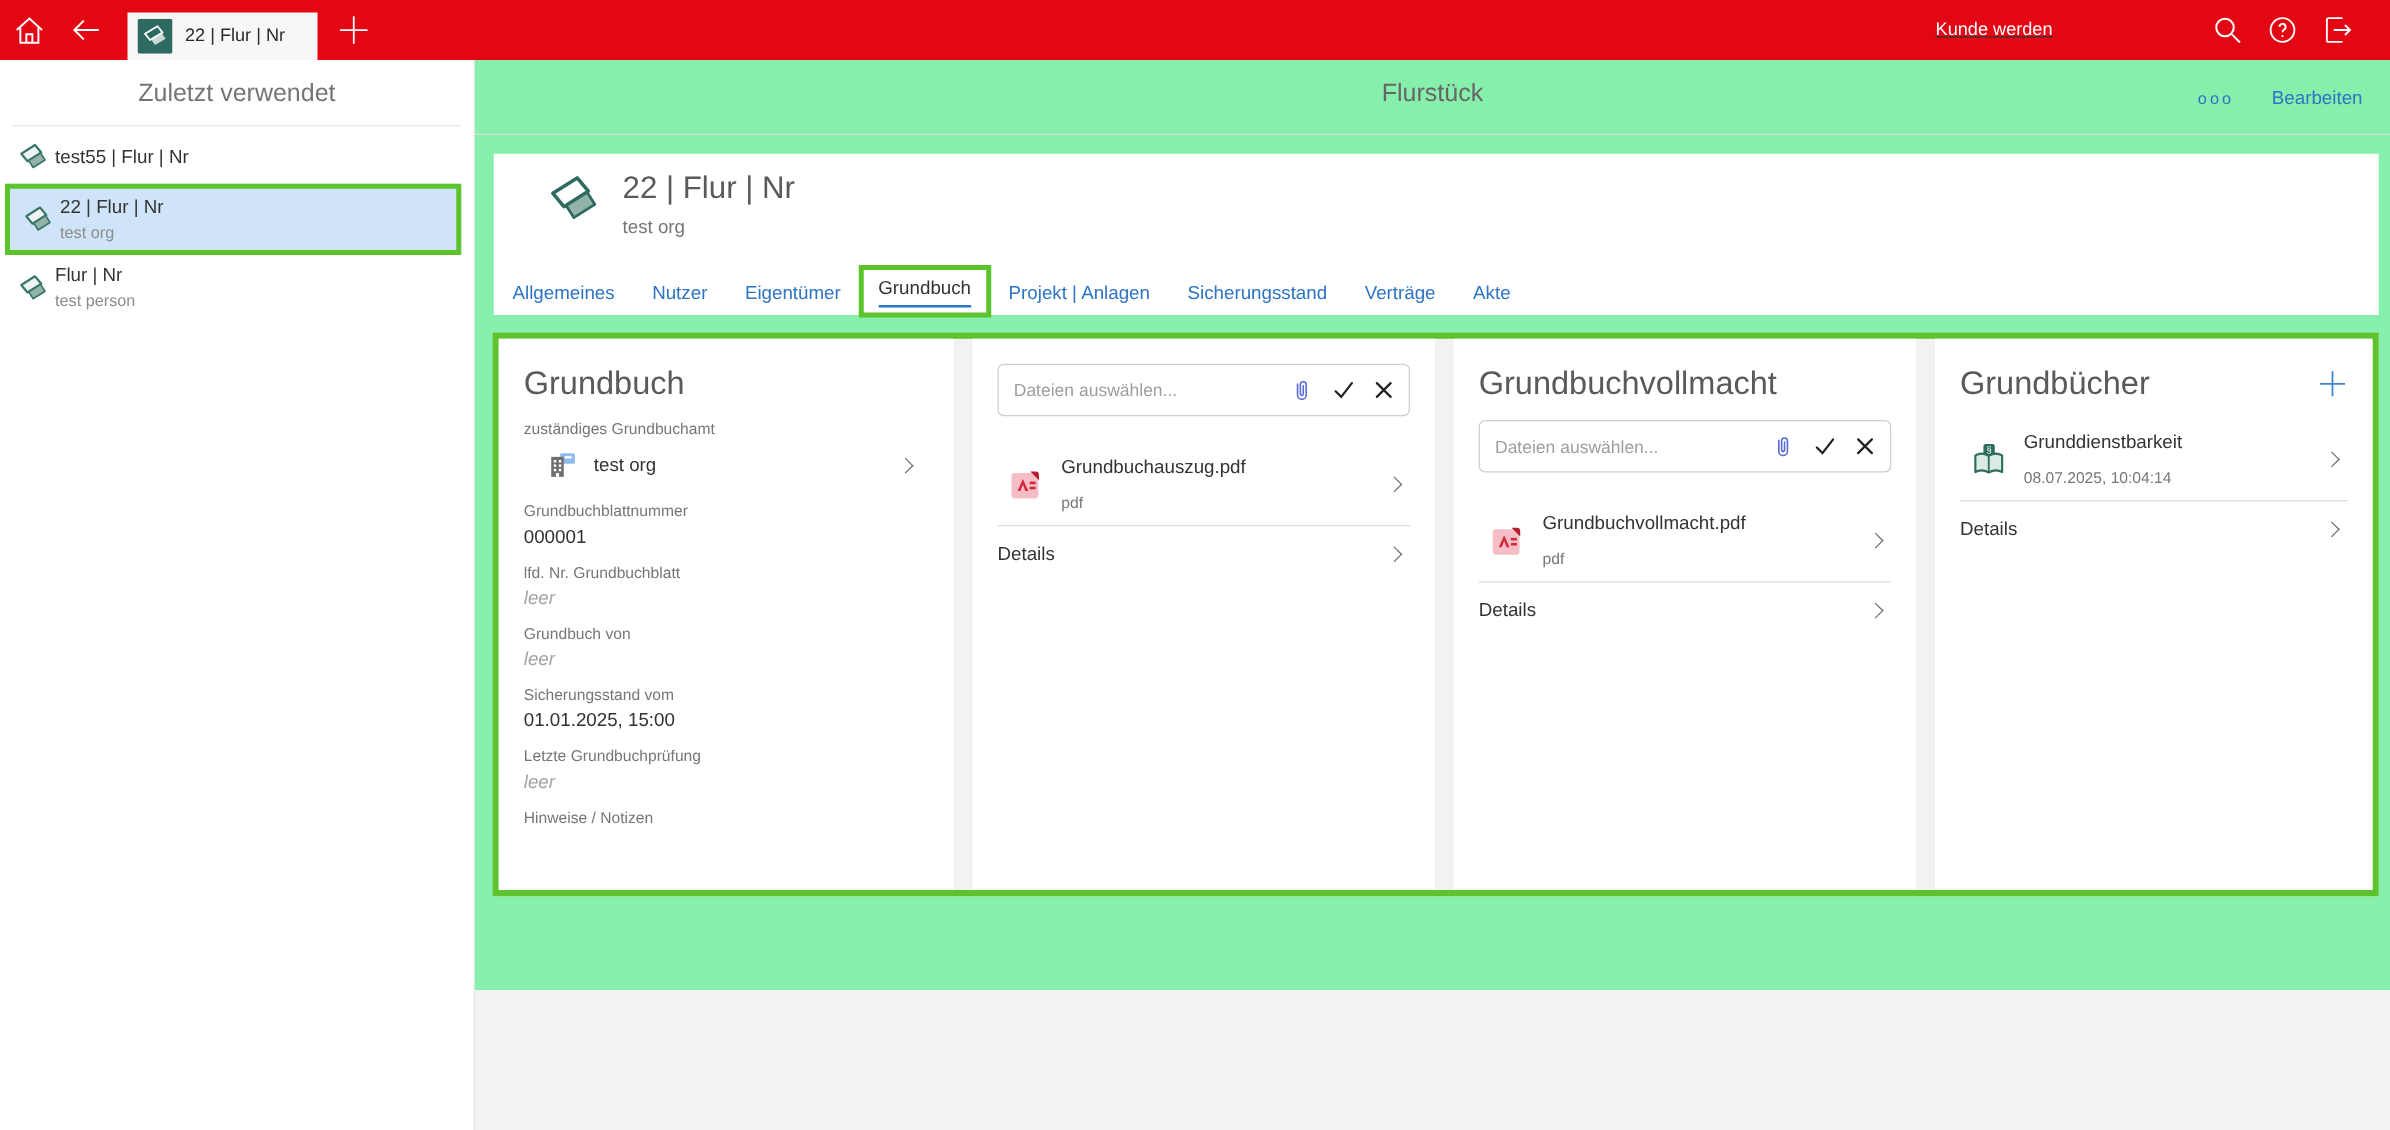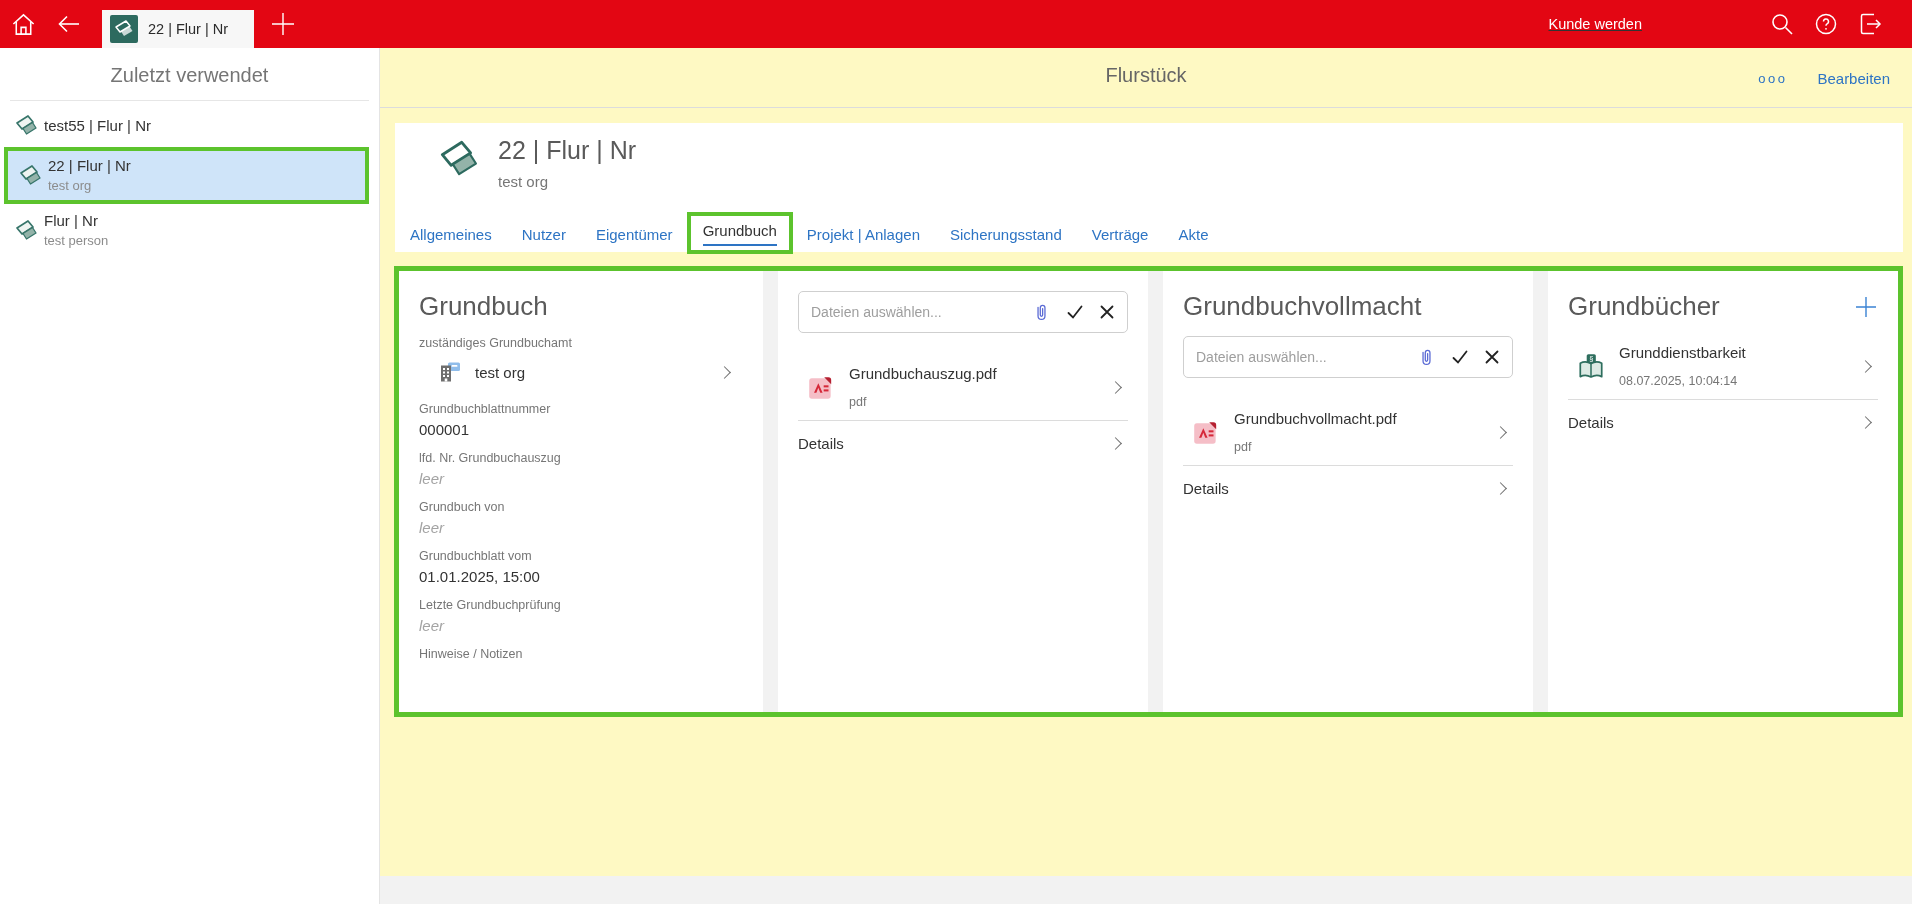--- a/index.html
+++ b/index.html
@@ -23,21 +23,21 @@
   .sb-title { text-align:center; font-size:20px; font-weight:300; color:#757575; padding-top:16px; }
   .sb-divider { height:1px; background:#e6e6e6; margin:13px 10px 4px 10px; }
   .side-item { display:flex; align-items:center; gap:4px; padding:8px 12px 8px 14px; min-height:42px; cursor:pointer; }
   .side-item .txt { line-height:1.25; }
   .si-label { font-size:15px; color:#333; }
   .si-sub { font-size:13px; color:#8c8c8c; margin-top:2px; }
   .side-item.selected { background:#cfe4f9; border:4px solid #5cc32d; margin:0 10px 0 4px; padding:6px 8px 6px 10px; }
   .side-item svg { flex:0 0 auto; }
 
   
-  .main { position:absolute; left:380px; top:48px; width:1532px; height:828px; background:#fef9c3; }
+  .main { position:absolute; left:380px; top:48px; width:1532px; height:744px; background:#86efac; }
   .main-header { position:relative; height:60px; border-bottom:1px solid #dcdcdc; }
   .mh-title { position:absolute; left:0; right:0; top:16px; text-align:center; font-size:20px; font-weight:300; color:#666; }
   .mh-right { position:absolute; right:22px; top:0; height:60px; display:flex; align-items:center; gap:30px; }
   .mh-more { color:#2d74c4; font-size:13px; letter-spacing:2.5px; cursor:pointer; }
   .mh-edit { color:#2d74c4; font-size:15px; cursor:pointer; }
 
   
   .record-panel { position:absolute; left:15px; right:9px; top:75px; height:129px; background:#fff; }
   .record-head { display:flex; align-items:flex-start; padding:14px 0 0 42px; gap:15px; }
   .rec-title { font-size:25px; font-weight:300; color:#5a5a5a; line-height:1.1; }
@@ -236,31 +236,31 @@
           <span class="chev"></span>
         </div>
       </div>
 
       <div class="field">
         <div class="flabel">Grundbuchblattnummer</div>
         <div class="fvalue">000001</div>
       </div>
 
       <div class="field">
-        <div class="flabel">lfd. Nr. Grundbuchauszug</div>
+        <div class="flabel">lfd. Nr. Grundbuchblatt</div>
         <div class="fvalue empty">leer</div>
       </div>
 
       <div class="field">
         <div class="flabel">Grundbuch von</div>
         <div class="fvalue empty">leer</div>
       </div>
 
       <div class="field">
-        <div class="flabel">Grundbuchblatt vom</div>
+        <div class="flabel">Sicherungsstand vom</div>
         <div class="fvalue">01.01.2025, 15:00</div>
       </div>
 
       <div class="field">
         <div class="flabel">Letzte Grundbuchprüfung</div>
         <div class="fvalue empty">leer</div>
       </div>
 
       <div class="field">
         <div class="flabel">Hinweise / Notizen</div>

